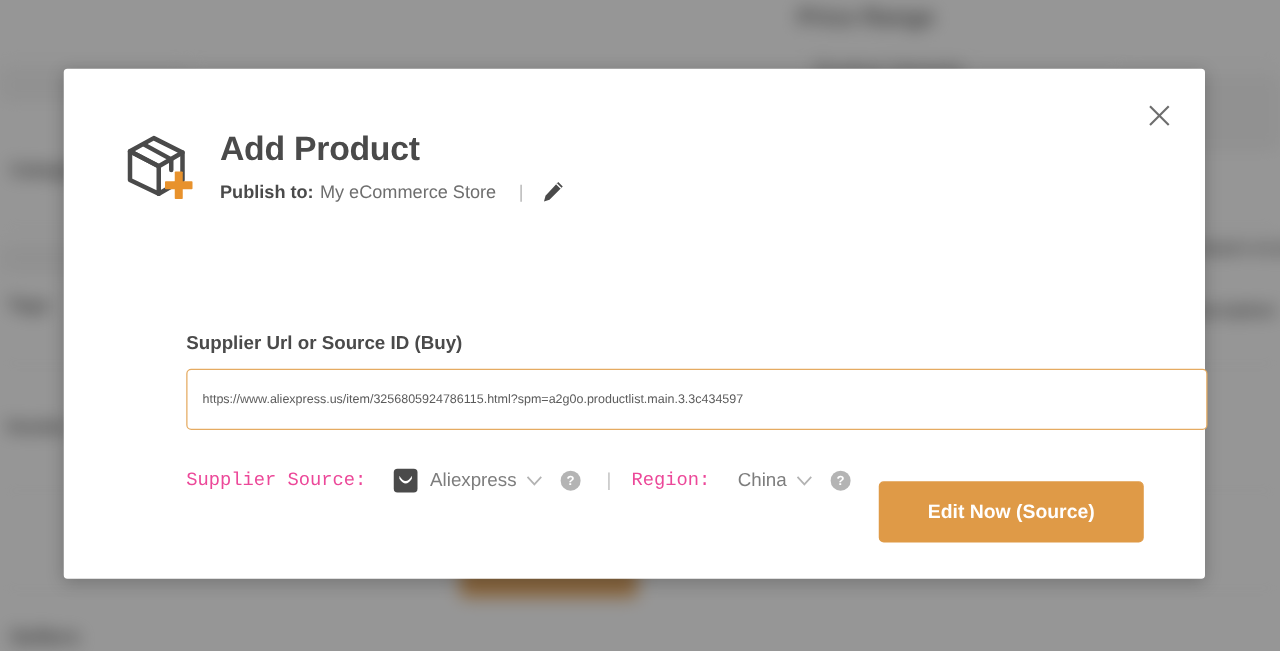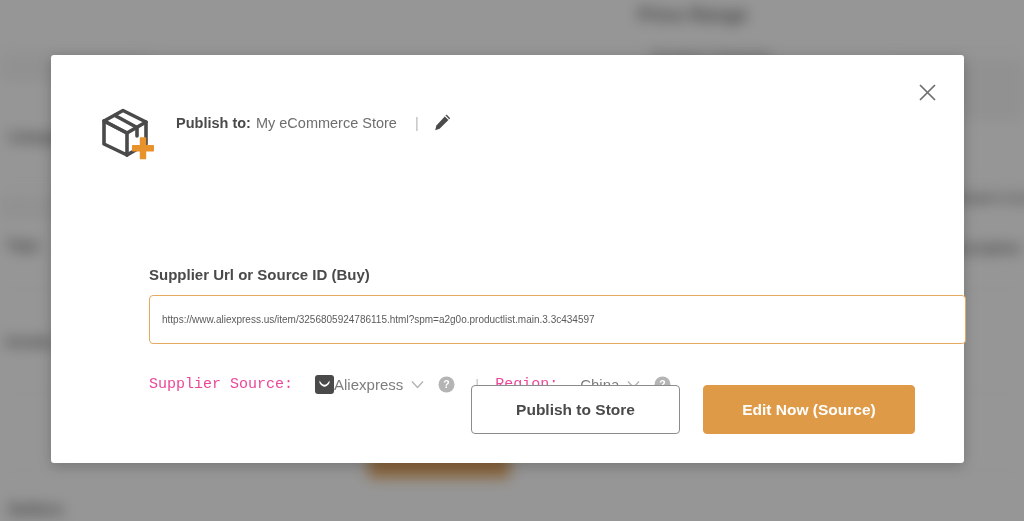--- a/index.html
+++ b/index.html
@@ -167,21 +167,21 @@
     background: #4a4a4a;
     border-radius: 3px;
     margin-left: 22px;
     display: flex;
     align-items: center;
     justify-content: center;
     flex: 0 0 auto;
   }
   .source-value {
     color: #7d7d7d;
-    margin-left: 0;
+    margin-left: 10px;
     cursor: pointer;
   }
   .caret {
     margin-left: 8px;
     display: inline-flex;
     cursor: pointer;
   }
   .help-icon {
     margin-left: 14px;
     cursor: pointer;
@@ -268,20 +268,21 @@
         <path d="M5 16 L5 39 L28 50 L28 28 Z"></path>
         <path d="M47 17 L47 39 L28 50"></path>
         <path d="M16 10.5 L38 22.5 L38 31"></path>
       </g>
       <g fill="#e8922c">
         <rect x="33" y="40" width="22" height="6.4" rx="0.6"></rect>
         <rect x="40.8" y="32.2" width="6.4" height="22" rx="0.6"></rect>
       </g>
     </svg>
     <div id="header-text">
+      <div id="modal-title">Add Product</div>
       <div id="publish-row">
         <span id="publish-label">Publish to:</span>
         <span id="publish-store">My eCommerce Store</span>
         <span id="publish-sep">|</span>
         <span id="edit-pencil">
           <svg width="19" height="19" viewBox="0 0 19 19">
             <path d="M13.6 1.6 L17.2 5.2 L6.6 15.8 L2.2 17.2 L3.4 12.6 Z" fill="#4a4a4a"></path>
             <path d="M12.2 3 L15.8 6.6" stroke="#ffffff" stroke-width="1.1"></path>
           </svg>
         </span>
@@ -324,17 +325,16 @@
     </span>
     <span class="help-icon">
       <svg width="17" height="17" viewBox="0 0 17 17">
         <circle cx="8.5" cy="8.5" r="8" fill="#b4b4b4"></circle>
         <text x="8.5" y="12.3" font-family="Liberation Sans, sans-serif" font-size="10.5" font-weight="bold" fill="#ffffff" text-anchor="middle">?</text>
       </svg>
     </span>
   </div>
 
   <div id="btn-row">
-    <button id="publish-btn" class="btn">Publish to Store</button>
     <button id="edit-now-btn" class="btn">Edit Now (Source)</button>
   </div>
 
 </div>
 
 </body></html>

